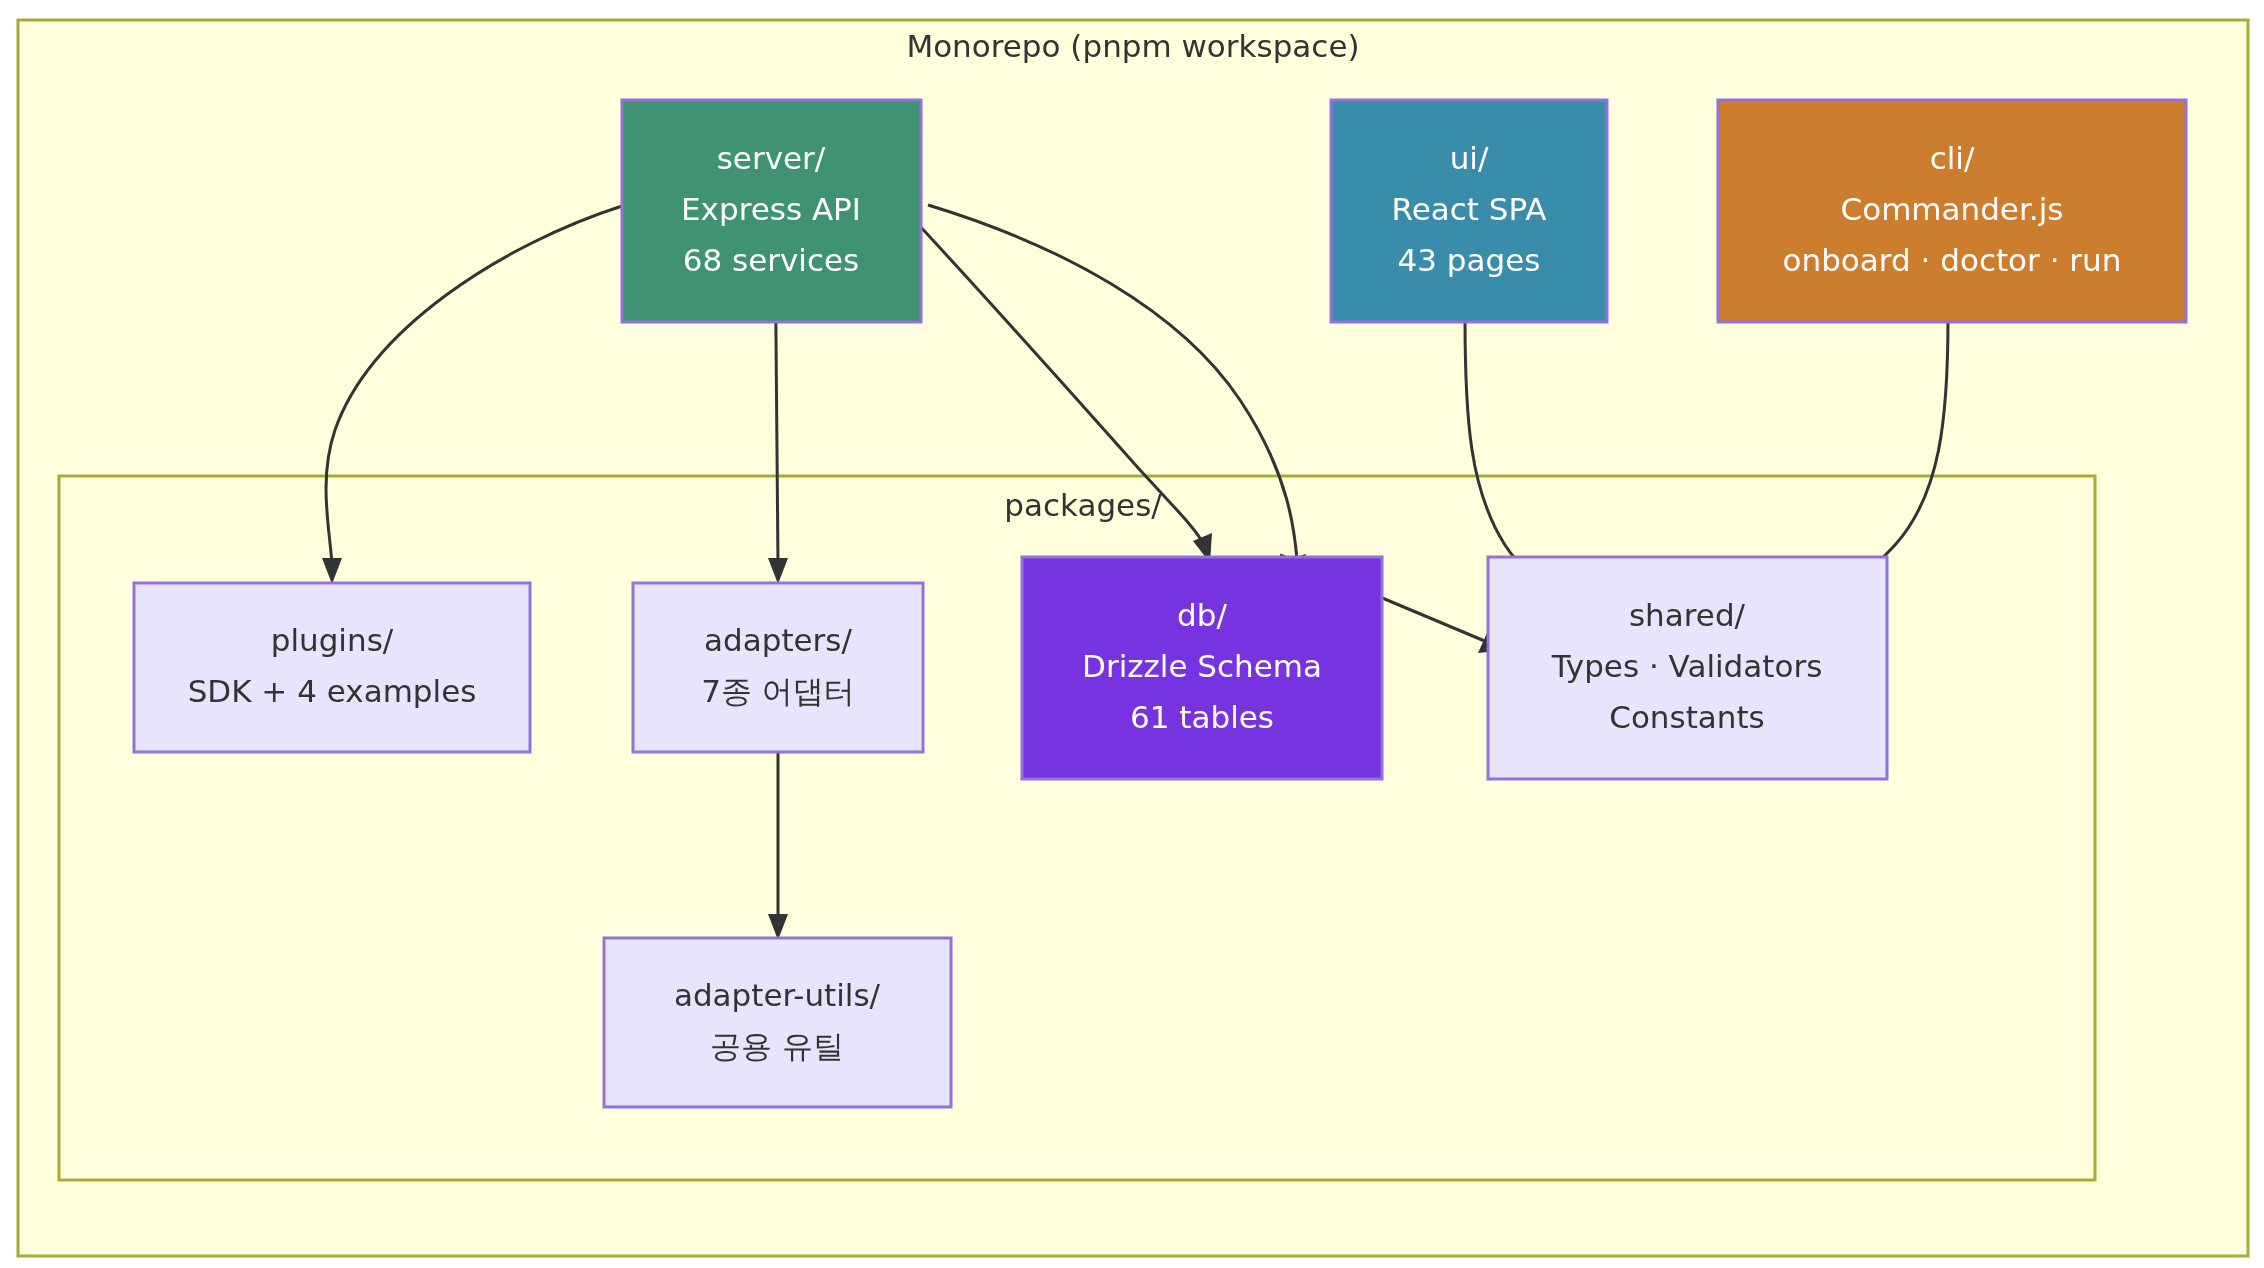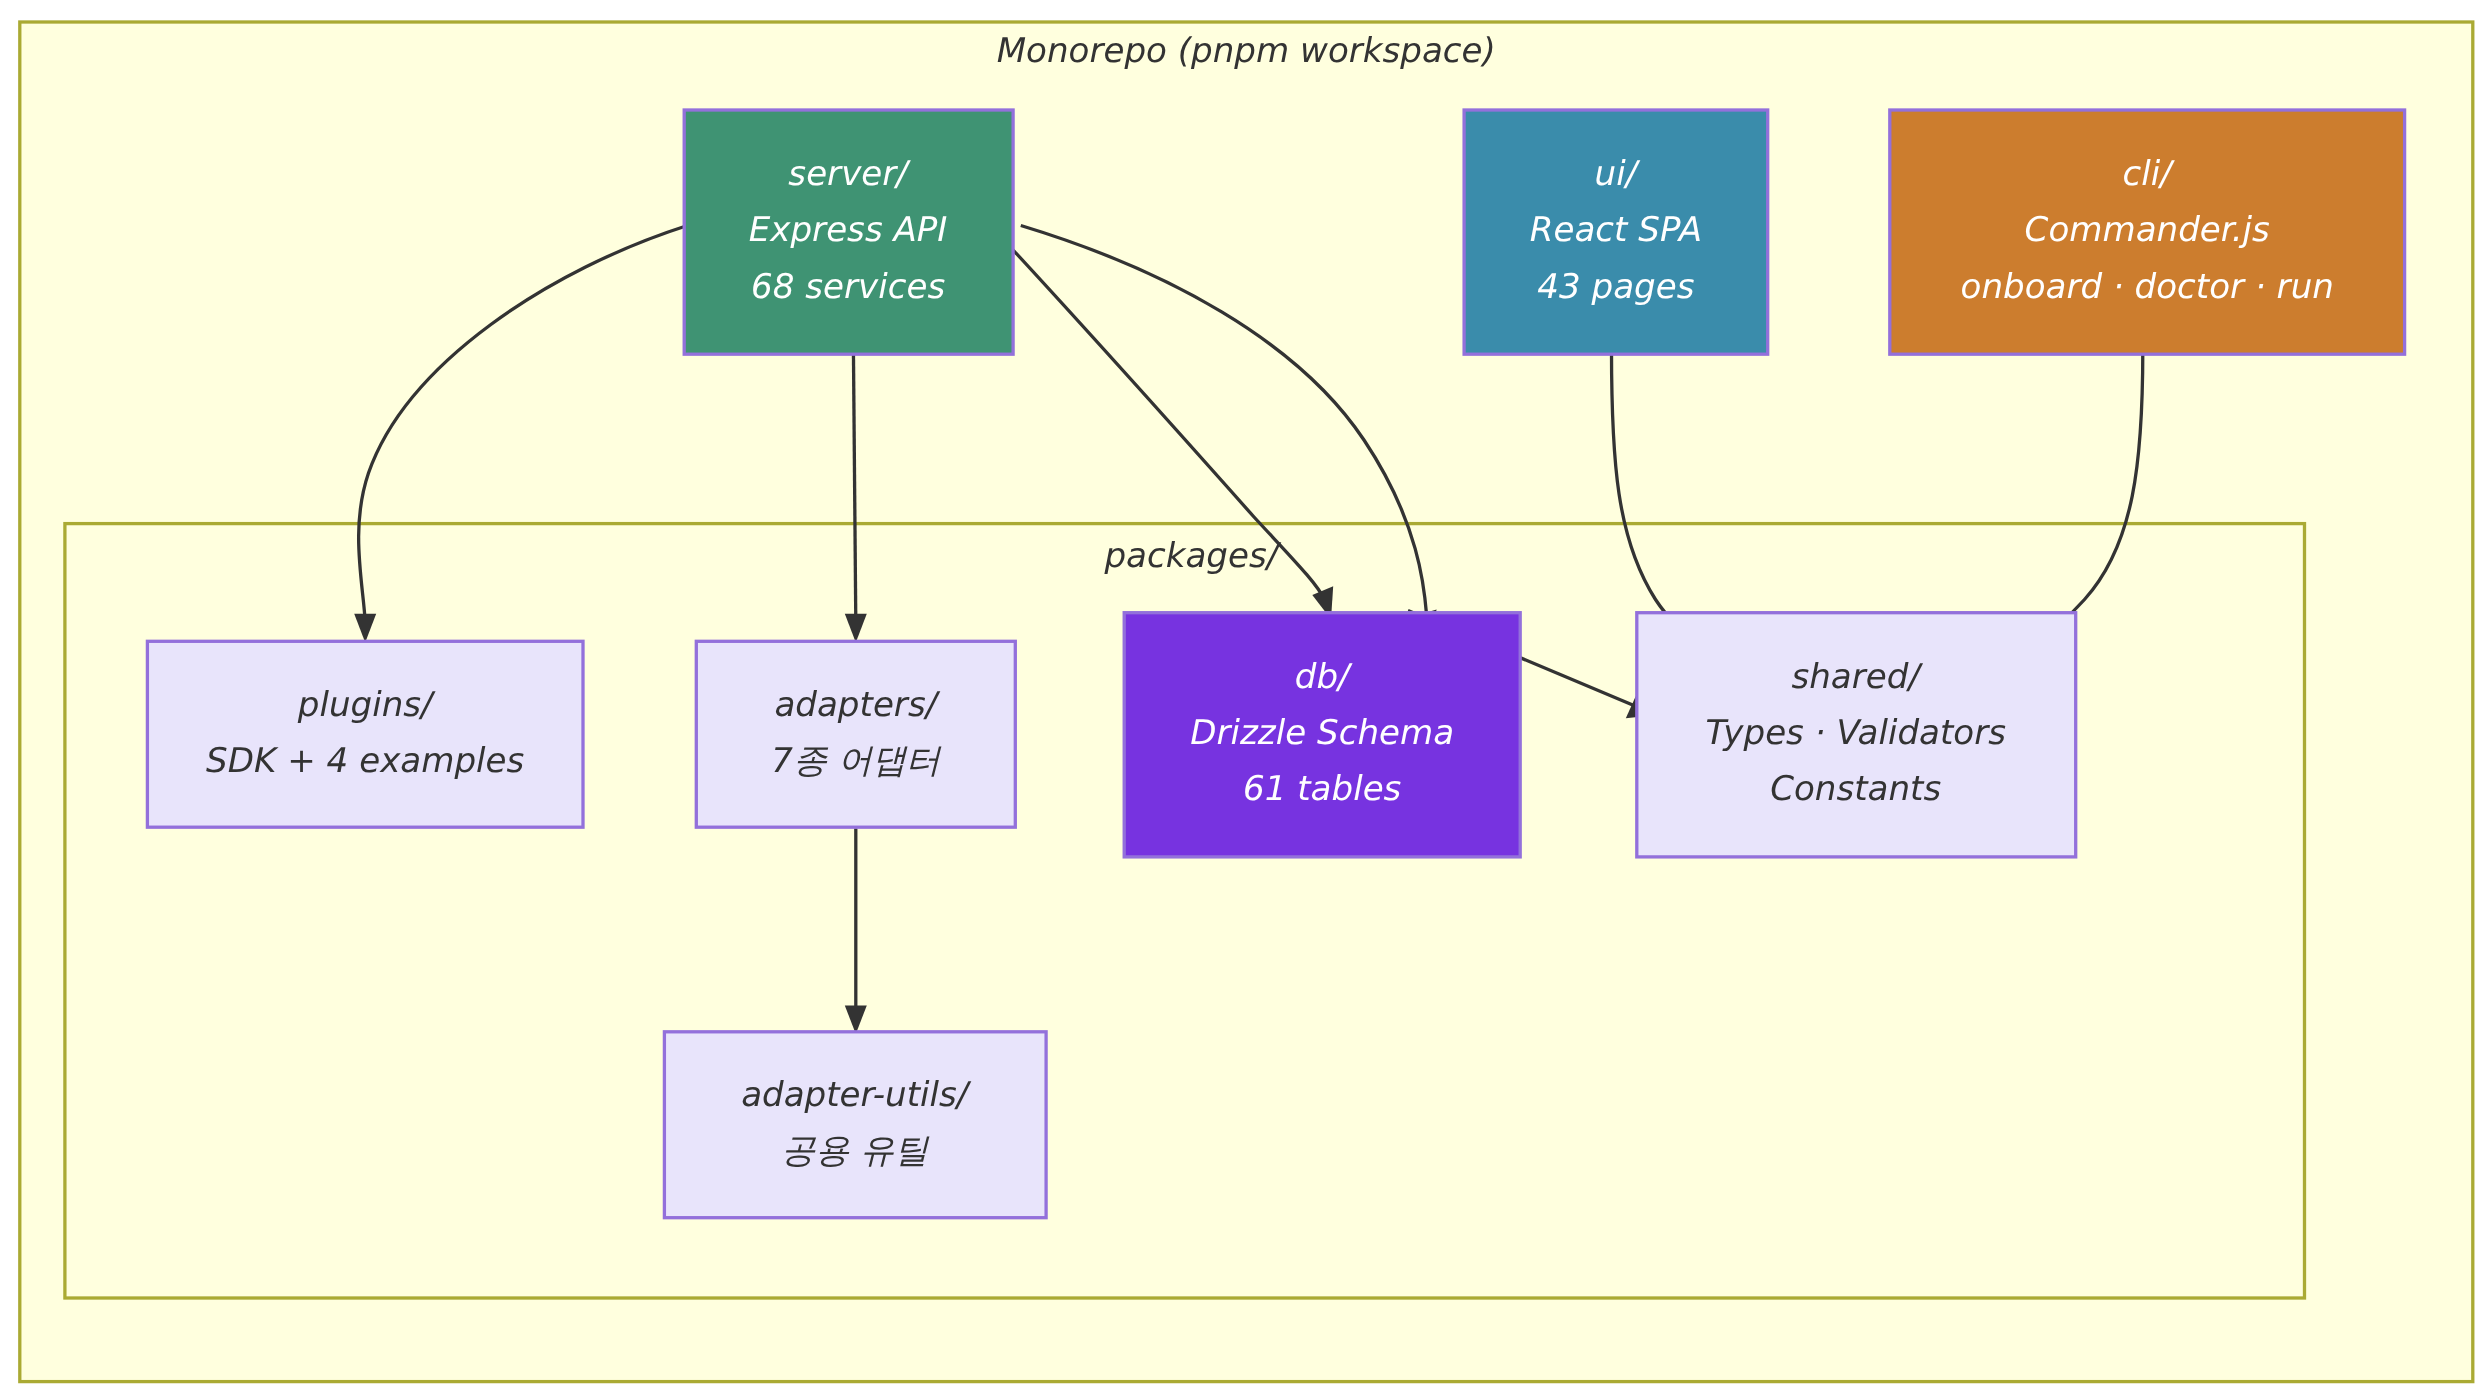--- a/index.html
+++ b/index.html
@@ -11,21 +11,20 @@
   body {
     width: 2264px;
     height: 1268px;
     font-family: "DejaVu Sans", "Liberation Sans", sans-serif;
     overflow: hidden;
   }
   #diagram-root {
     position: relative;
     width: 2232px;
     height: 1268px;
-    font-style: italic;
   }
   svg#diagram {
     display: block;
     width: 2264px;
     height: 1268px;
   }
   .cluster-rect {
     fill: #ffffde;
     stroke: #aaaa33;
     stroke-width: 3px;

